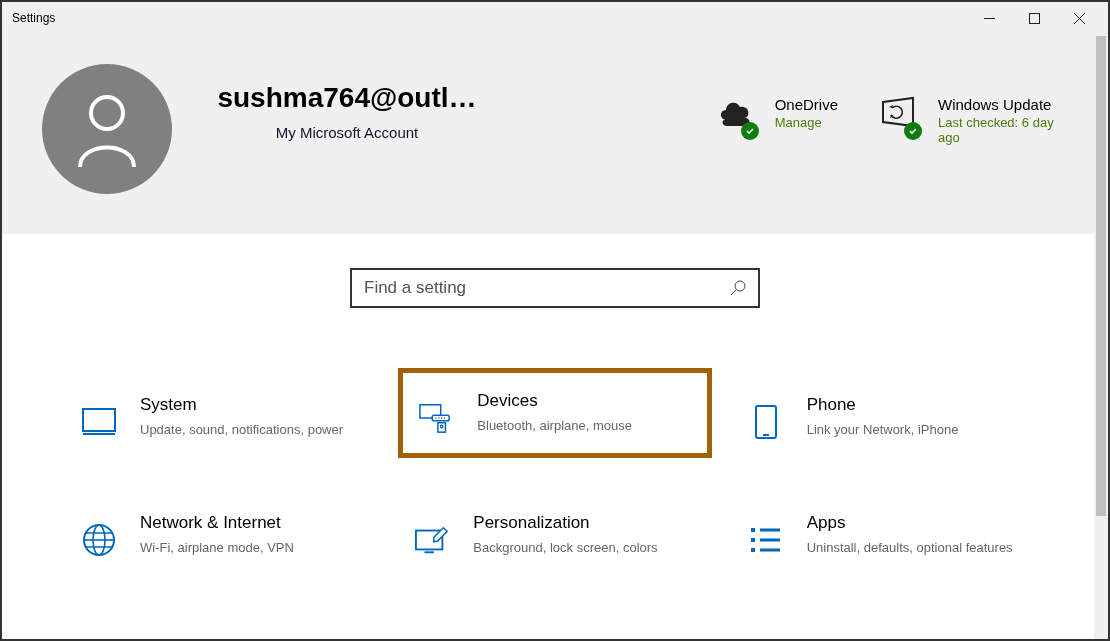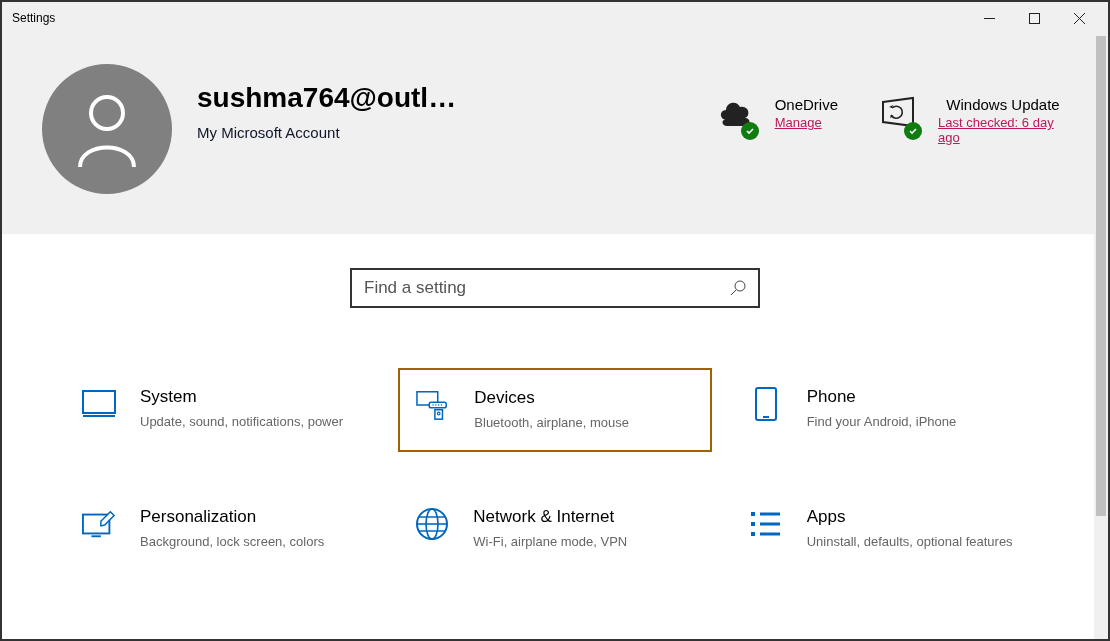--- a/index.html
+++ b/index.html
@@ -63,20 +63,21 @@
     display: flex;
     align-items: center;
     justify-content: center;
     flex: 0 0 auto;
   }
   .account-info {
     margin-left: 25px;
     padding-top: 18px;
     flex: 0 0 auto;
     width: 300px;
+    text-align: center;
   }
   .account-email {
     font-size: 28px;
     font-weight: 600;
     color: #000;
     white-space: nowrap;
     overflow: hidden;
     text-overflow: ellipsis;
     max-width: 300px;
   }
@@ -115,28 +116,26 @@
     display: flex;
     align-items: center;
     justify-content: center;
   }
   .status-text {
     margin-left: 20px;
   }
   .status-title {
     font-size: 15px;
     color: #000;
-    text-align: center;
   }
   .status-sub {
     font-size: 13px;
-    color: #be185d;
+    color: #4d7c0f;
     margin-top: 2px;
     max-width: 130px;
-    text-decoration: underline;
   }
   .content {
     background: #fff;
     flex: 1;
     padding-top: 34px;
     overflow: hidden;
   }
   .search-wrap {
     display: flex;
     justify-content: center;
@@ -163,27 +162,27 @@
   .grid {
     margin: 60px auto 0 auto;
     width: 980px;
     display: grid;
     grid-template-columns: repeat(3, 1fr);
     column-gap: 20px;
     row-gap: 36px;
   }
   .tile {
     display: flex;
-    align-items: flex-start;
+    align-items: flex-end;
     padding: 18px 16px;
     border: 1px solid transparent;
     cursor: pointer;
   }
   .tile.hovered {
-    border: 2px solid #a16207;
+    border: 5px solid #a16207;
     background: #fff;
   }
   .tile-icon {
     width: 34px;
     height: 34px;
     flex: 0 0 auto;
     display: flex;
     align-items: center;
     justify-content: center;
     color: #0067c0;
@@ -344,50 +343,50 @@
 
         <div class="tile">
           <div class="tile-icon">
             <svg width="22" height="34" viewBox="0 0 22 34">
                 <rect x="1" y="1" width="20" height="32" rx="2" fill="none" stroke="#0067c0" stroke-width="2"></rect>
                 <line x1="8" y1="30" x2="14" y2="30" stroke="#0067c0" stroke-width="2"></line>
               </svg>
           </div>
           <div class="tile-text">
             <div class="tile-title">Phone</div>
-            <div class="tile-sub">Find your Android, iPhone</div>
-          </div>
-        </div>
-
-        <div class="tile">
-          <div class="tile-icon">
-            <svg width="36" height="30" viewBox="0 0 36 30">
-              <rect x="1" y="5" width="28" height="20" fill="none" stroke="#0067c0" stroke-width="2"></rect>
-              <line x1="10" y1="28" x2="20" y2="28" stroke="#0067c0" stroke-width="2"></line>
-              <path d="M 20 12 L 30 2 L 34 6 L 24 16 L 20 17 Z" fill="#fff" stroke="#0067c0" stroke-width="1.6"></path>
-            </svg>
-          </div>
-          <div class="tile-text">
-            <div class="tile-title">Personalization</div>
-            <div class="tile-sub">Background, lock screen, colors</div>
+            <div class="tile-sub">Link your Network, iPhone</div>
           </div>
         </div>
 
         <div class="tile">
           <div class="tile-icon">
             <svg width="34" height="34" viewBox="0 0 34 34">
               <circle cx="17" cy="17" r="15" fill="none" stroke="#0067c0" stroke-width="2"></circle>
               <ellipse cx="17" cy="17" rx="6" ry="15" fill="none" stroke="#0067c0" stroke-width="1.6"></ellipse>
               <line x1="2" y1="17" x2="32" y2="17" stroke="#0067c0" stroke-width="1.6"></line>
               <path d="M 4 10 L 30 10 M 4 24 L 30 24" fill="none" stroke="#0067c0" stroke-width="1.4"></path>
             </svg>
           </div>
           <div class="tile-text">
             <div class="tile-title">Network &amp; Internet</div>
             <div class="tile-sub">Wi-Fi, airplane mode, VPN</div>
+          </div>
+        </div>
+
+        <div class="tile">
+          <div class="tile-icon">
+            <svg width="36" height="30" viewBox="0 0 36 30">
+              <rect x="1" y="5" width="28" height="20" fill="none" stroke="#0067c0" stroke-width="2"></rect>
+              <line x1="10" y1="28" x2="20" y2="28" stroke="#0067c0" stroke-width="2"></line>
+              <path d="M 20 12 L 30 2 L 34 6 L 24 16 L 20 17 Z" fill="#fff" stroke="#0067c0" stroke-width="1.6"></path>
+            </svg>
+          </div>
+          <div class="tile-text">
+            <div class="tile-title">Personalization</div>
+            <div class="tile-sub">Background, lock screen, colors</div>
           </div>
         </div>
 
         <div class="tile">
           <div class="tile-icon">
             <svg width="32" height="30" viewBox="0 0 32 30">
               <rect x="1" y="3" width="4" height="4" fill="#0067c0"></rect>
               <rect x="1" y="13" width="4" height="4" fill="#0067c0"></rect>
               <rect x="1" y="23" width="4" height="4" fill="#0067c0"></rect>
               <line x1="10" y1="5" x2="30" y2="5" stroke="#0067c0" stroke-width="3"></line>

